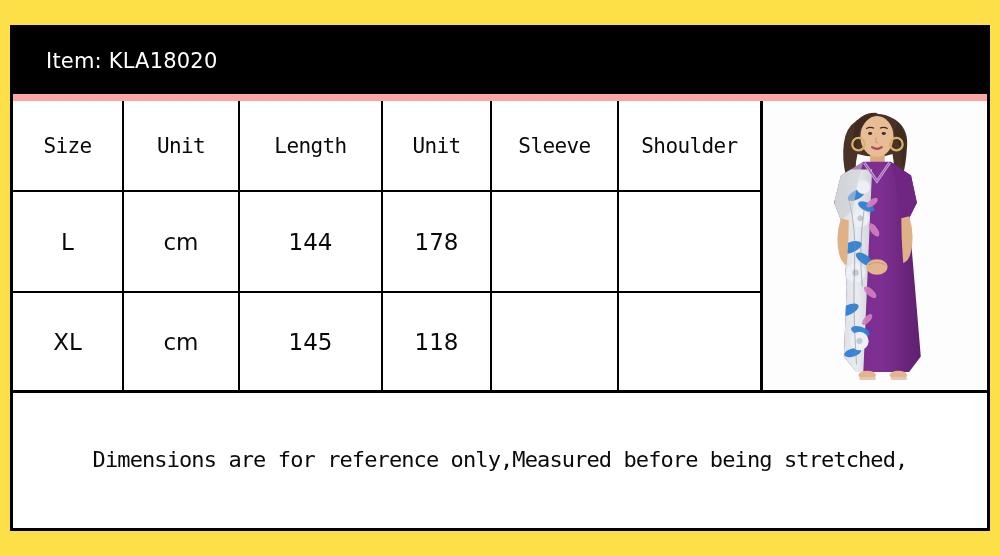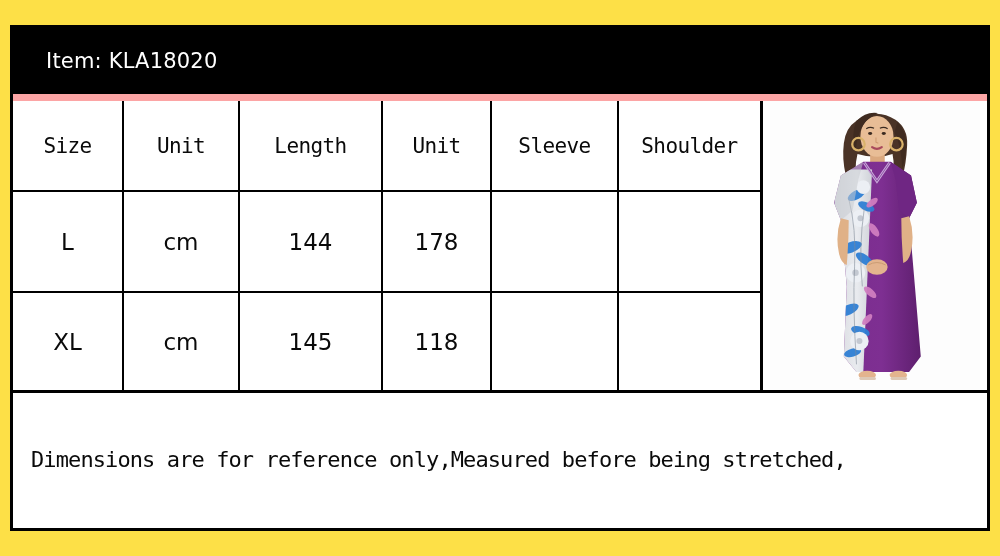--- a/index.html
+++ b/index.html
@@ -112,21 +112,21 @@
     position: absolute;
     inset: 0;
     background: #fdfdfd;
   }
 
   
   #note {
     flex: 1 1 auto;
     display: flex;
     flex-direction: column;
-    align-items: flex-start;
+    align-items: center;
     justify-content: center;
     background: #ffffff;
     padding: 0 18px;
     box-sizing: border-box;
   }
   .note-line {
     font-family: "DejaVu Sans Mono", monospace;
     font-size: 22px;
     color: #0a0a0a;
     letter-spacing: -0.9px;

